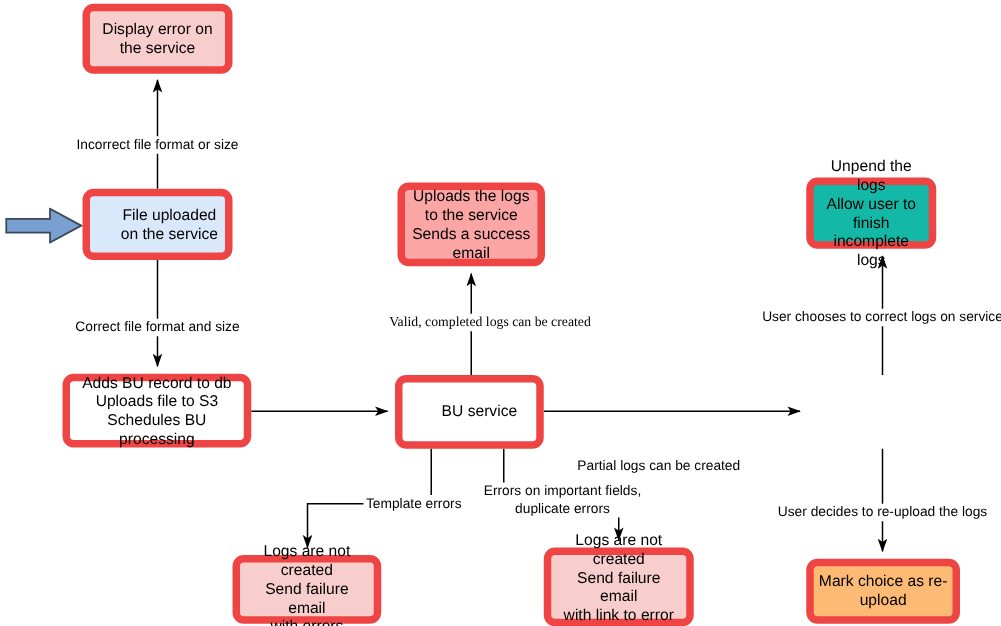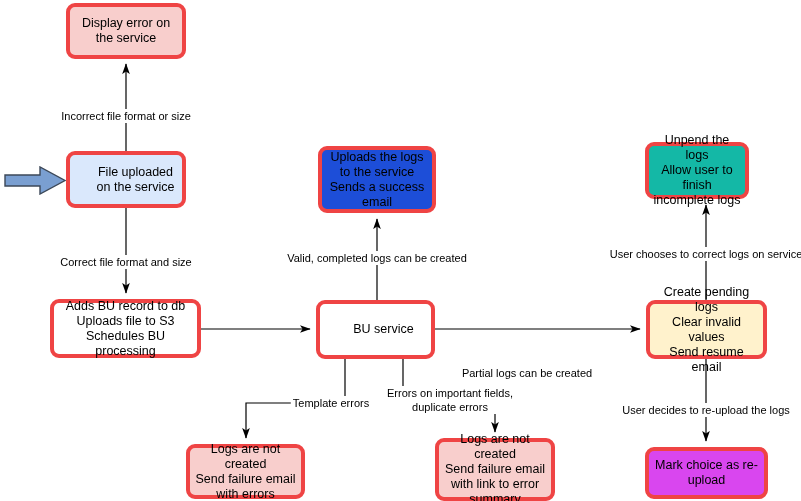--- a/index.html
+++ b/index.html
@@ -7,21 +7,21 @@
     width:801px;height:501px;
     background:#ffffff;
     font-family:"Liberation Sans",sans-serif;
     overflow:hidden;
   }
   #canvas{position:relative;width:801px;height:501px;}
   #wires{position:absolute;left:0;top:0;width:801px;height:501px;}
   .node{
     position:absolute;
     box-sizing:border-box;
-    border:4px solid #ef4444;
+    border:6px solid #ef4444;
     border-radius:9px;
     display:flex;
     align-items:center;
     justify-content:center;
     text-align:center;
     font-size:12.5px;
     line-height:15px;
     color:#000000;
     background:#ffffff;
     padding:2px 4px;
@@ -86,53 +86,50 @@
   </div>
 
   <div class="node" style="left:66px;top:151px;width:120px;height:57px;background:#dae8fc;padding-left:23px;">
     <span>File uploaded on the service</span>
   </div>
 
   <div class="node" style="left:50px;top:299px;width:151px;height:59px;background:#ffffff;">
     <span>Adds BU record to db<br>Uploads file to S3<br>Schedules BU processing</span>
   </div>
 
-  <div class="node" style="left:318px;top:146px;width:118px;height:67px;background:#1d4ed8;">
+  <div class="node" style="left:318px;top:146px;width:118px;height:67px;background:#fca5a5;">
     <span>Uploads the logs to the service<br>Sends a success email</span>
   </div>
 
   <div class="node" style="left:316px;top:300px;width:119px;height:59px;background:#ffffff;padding-left:20px;">
     <span>BU service</span>
   </div>
 
   <div class="node" style="left:186px;top:444px;width:119px;height:55px;background:#f8cecc;">
     <span>Logs are not created<br>Send failure email<br>with errors</span>
   </div>
 
   <div class="node" style="left:435px;top:438px;width:120px;height:63px;background:#f8cecc;">
     <span>Logs are not created<br>Send failure email<br>with link to error<br>summary</span>
   </div>
 
   <div class="node" style="left:645px;top:142px;width:104px;height:57px;background:#14b8a6;">
     <span>Unpend the logs<br>Allow user to finish<br>incomplete logs</span>
   </div>
 
-  <div class="node" style="left:646px;top:300px;width:121px;height:59px;background:#fff2cc;">
-    <span>Create pending logs<br>Clear invalid values<br>Send resume email</span>
-  </div>
 
-  <div class="node" style="left:645px;top:447px;width:123px;height:52px;background:#d946ef;">
+  <div class="node" style="left:645px;top:447px;width:123px;height:52px;background:#fdba74;">
     <span>Mark choice as re-upload</span>
   </div>
 
   <div class="edge-label" style="left:126px;top:116px;transform:translate(-50%,-50%);">Incorrect file format or size</div>
 
   <div class="edge-label" style="left:126px;top:262px;transform:translate(-50%,-50%);">Correct file format and size</div>
 
-  <div class="edge-label" style="left:377px;top:258px;transform:translate(-50%,-50%);">Valid, completed logs can be created</div>
+  <div class="edge-label" style="left:392px;top:258px;transform:translate(-50%,-50%);font-family:Liberation Serif, serif;">Valid, completed logs can be created</div>
 
   <div class="edge-label" style="left:527px;top:329px;transform:translate(-50%,-50%);margin-top:44px;">Partial logs can be created</div>
 
   <div class="edge-label" style="left:706px;top:254px;transform:translate(-50%,-50%);">User chooses to correct logs on service</div>
 
   <div class="edge-label" style="left:331px;top:403px;transform:translate(-50%,-50%);">Template errors</div>
 
   <div class="edge-label wrap" style="left:450px;top:400px;transform:translate(-50%,-50%);width:150px;">Errors on important fields, duplicate errors</div>
 
   <div class="edge-label" style="left:706px;top:410px;transform:translate(-50%,-50%);">User decides to re-upload the logs</div>

